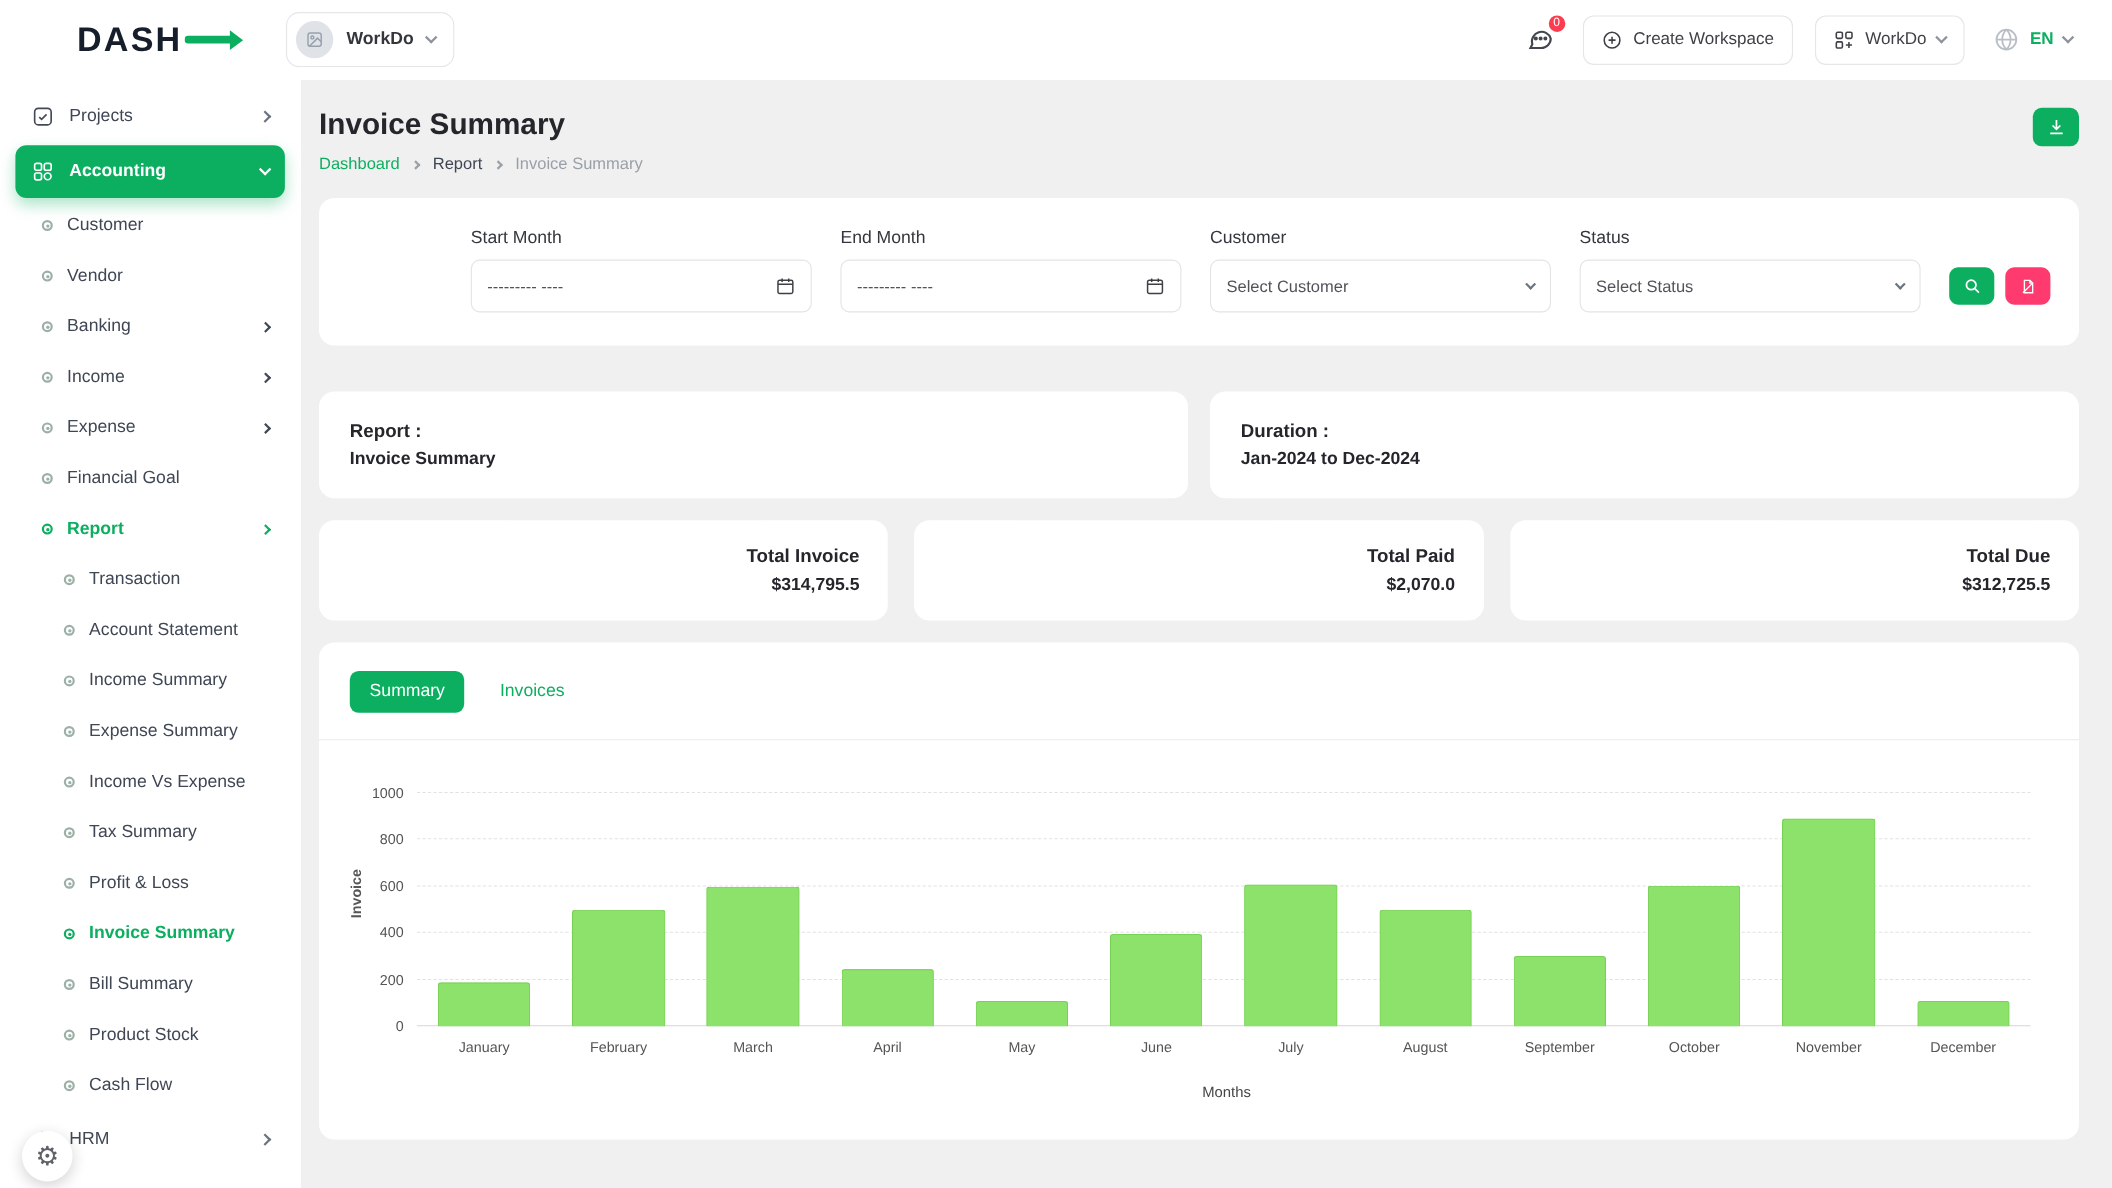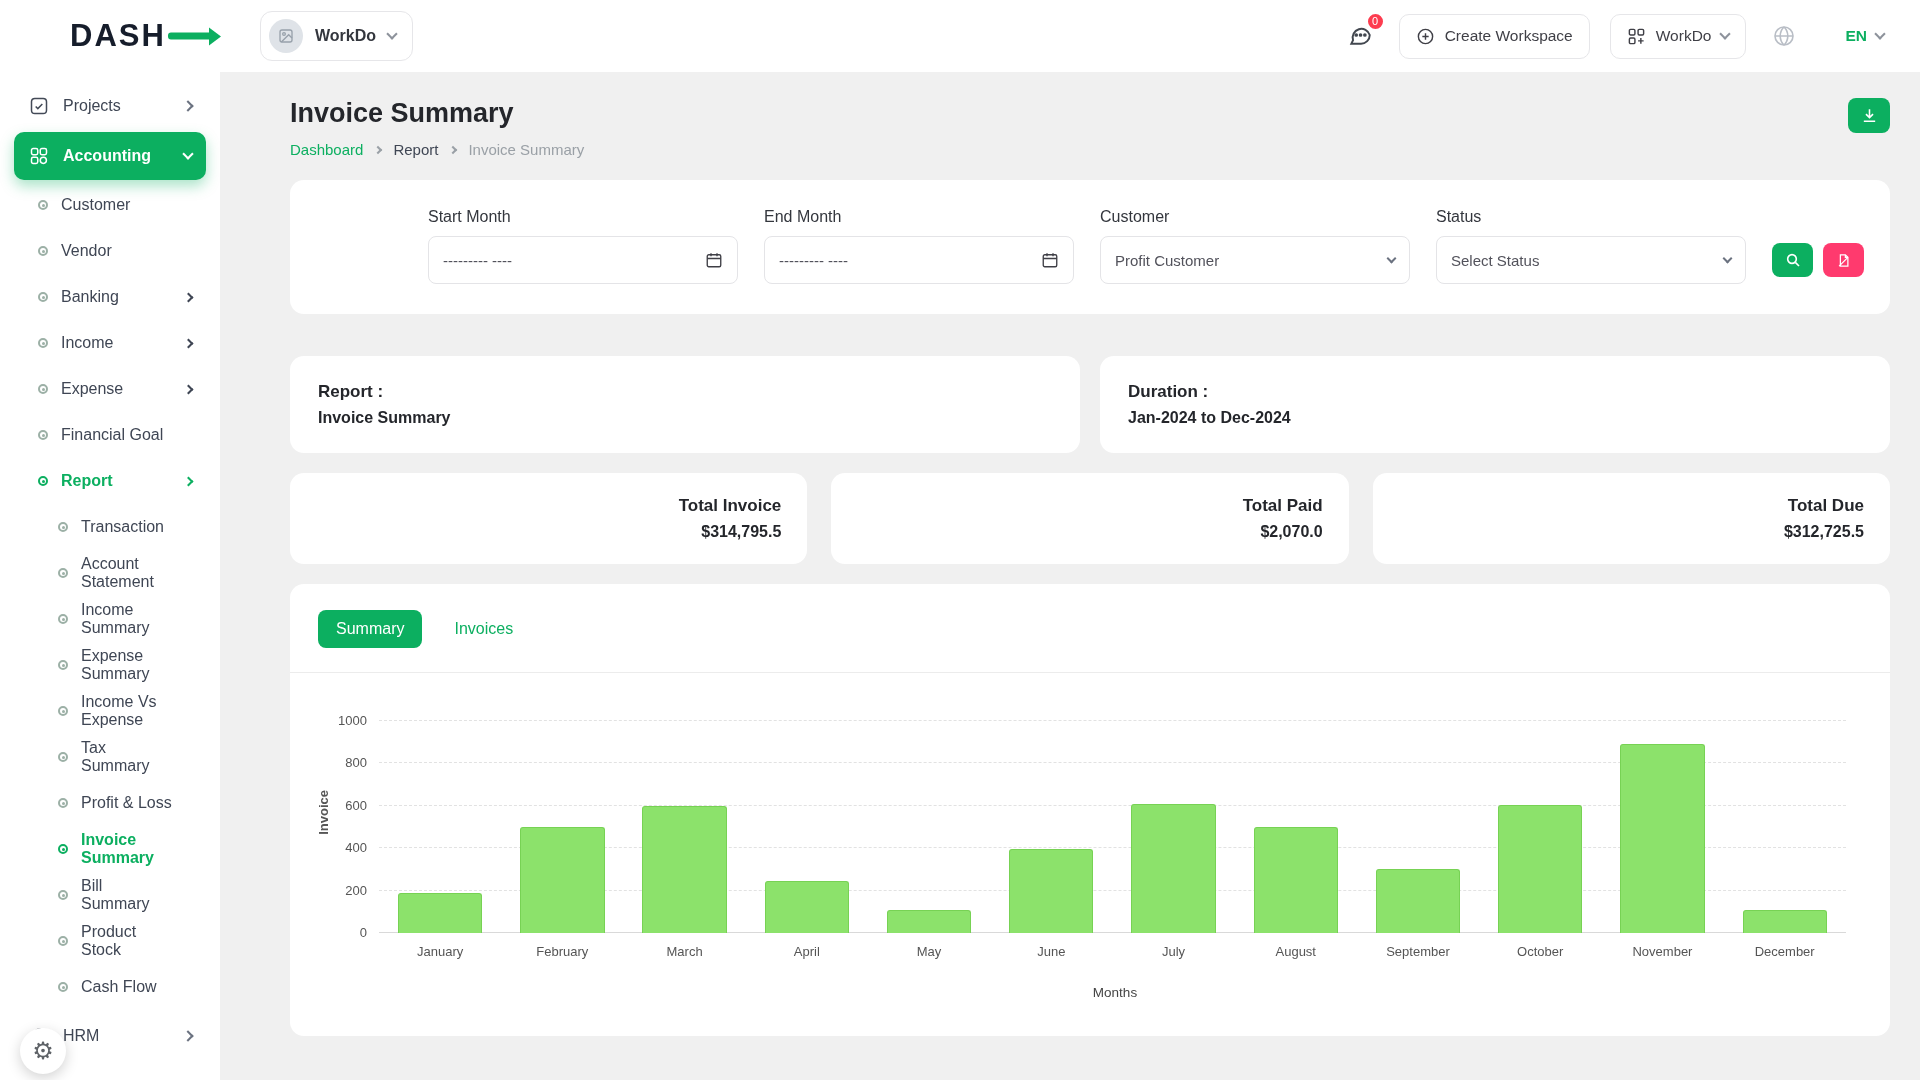--- a/index.html
+++ b/index.html
@@ -21,28 +21,28 @@
   .logo-text{font-size:31px;font-weight:800;letter-spacing:2px;color:#161d2b;}
   .logo-arrow{position:absolute;left:138px;top:50%;transform:translateY(-50%);width:44px;height:7px;background:var(--primary);border-radius:3px;}
   .logo-arrow::after{content:'';position:absolute;right:-9px;top:50%;transform:translateY(-50%);border-left:12px solid var(--primary);border-top:9px solid transparent;border-bottom:9px solid transparent;}
   .workspace-pill{display:flex;align-items:center;gap:12px;border:1px solid var(--border);border-radius:12px;padding:7px 16px 7px 8px;font-size:16px;font-weight:600;color:#33363d;cursor:pointer;background:#fff;}
   .avatar{width:34px;height:34px;border-radius:50%;background:#dfe3e8;display:flex;align-items:center;justify-content:center;color:#98a1ab;}
   .topbar-right{margin-left:auto;display:flex;align-items:center;gap:20px;}
   .icon-btn{position:relative;border:none;background:transparent;padding:6px;cursor:pointer;color:#42474f;}
   .badge{position:absolute;top:-4px;right:-6px;min-width:19px;height:19px;border-radius:10px;background:#fd3c4f;color:#fff;font-size:11px;display:flex;align-items:center;justify-content:center;padding:0 4px;border:2px solid #fff;}
   .pill-btn{display:flex;align-items:center;gap:10px;height:45px;padding:0 16px;border:1px solid var(--border);border-radius:10px;background:#fff;font-size:15.5px;color:#3f3f46;cursor:pointer;font-family:inherit;}
   .lang-btn{display:flex;align-items:center;gap:9px;border:none;background:transparent;cursor:pointer;font-family:inherit;}
-  .lang-label{font-size:15.5px;color:var(--primary);font-weight:600;margin-left:40px;}
+  .lang-label{font-size:15.5px;color:var(--primary);font-weight:600;}
   .chev{display:inline-block;width:8px;height:8px;border-right:2px solid currentColor;border-bottom:2px solid currentColor;flex:none;}
   .chev.right{transform:rotate(-45deg);}
   .chev.down{transform:rotate(45deg);margin-top:-4px;}
   .chev.gray{color:#8d929b;}
 
   
-  .sidebar{position:fixed;top:72px;left:0;bottom:0;width:220px;background:#fff;padding-top:8px;overflow:hidden;z-index:5;}
+  .sidebar{position:fixed;top:72px;left:0;bottom:0;width:273px;background:#fff;padding-top:8px;overflow:hidden;z-index:5;}
   .side-item{height:48px;margin:2px 14px;padding:0 14px;display:flex;align-items:center;gap:13px;border-radius:10px;font-size:16px;color:var(--text);cursor:pointer;}
   .side-item .chev{margin-left:auto;color:#6b7280;}
   .side-item.active-main{background:var(--primary);color:#fff;font-weight:600;box-shadow:0 6px 14px rgba(12,175,96,.35);}
   .side-item.active-main .chev{color:#fff;}
   .side-icon{display:flex;align-items:center;justify-content:center;width:22px;flex:none;}
   .side-sub{height:46px;margin:0 14px;display:flex;align-items:center;gap:13px;font-size:16px;color:var(--text);cursor:pointer;border-radius:8px;}
   .side-sub.lvl1{padding:0 14px 0 24px;}
   .side-sub.lvl2{padding:0 14px 0 44px;}
   .side-sub .chev{margin-left:auto;visibility:hidden;width:7px;height:7px;}
   .side-sub.has-chevron .chev{visibility:visible;}
@@ -357,21 +357,21 @@
         <span>--------- ----</span>
         <svg width="18" height="18" viewBox="0 0 24 24" fill="none" stroke="#3f3f46" stroke-width="1.8">
             <rect x="3" y="5" width="18" height="16" rx="2"></rect>
             <path d="M8 3v4M16 3v4M3 10h18"></path>
           </svg>
       </div>
     </div>
     <div class="filter-group">
       <label>Customer</label>
       <div class="input">
-        <span>Profit Customer</span>
+        <span>Select Customer</span>
         <span class="chev down"></span>
       </div>
     </div>
     <div class="filter-group">
       <label>Status</label>
       <div class="input">
         <span>Select Status</span>
         <span class="chev down"></span>
       </div>
     </div>

